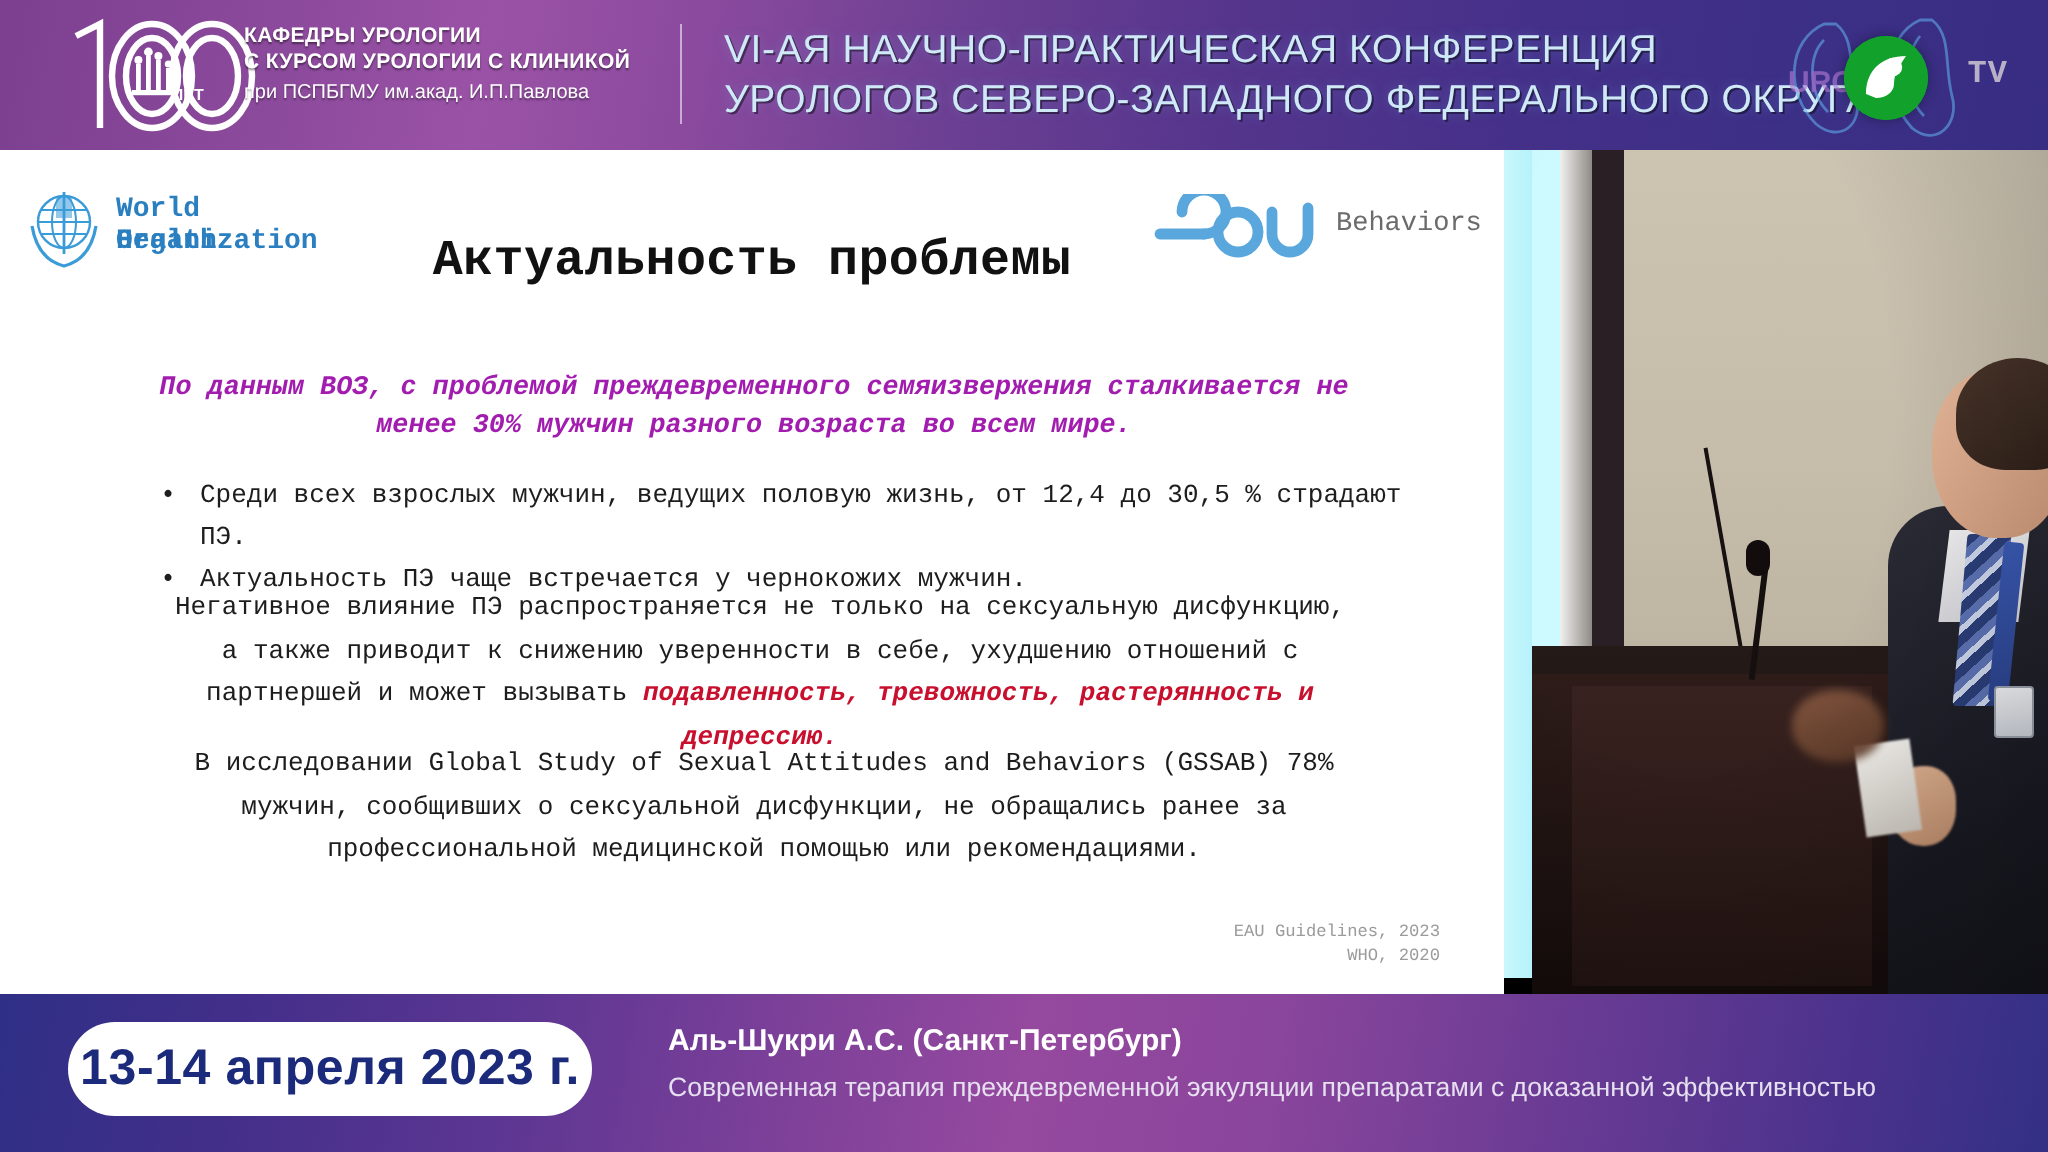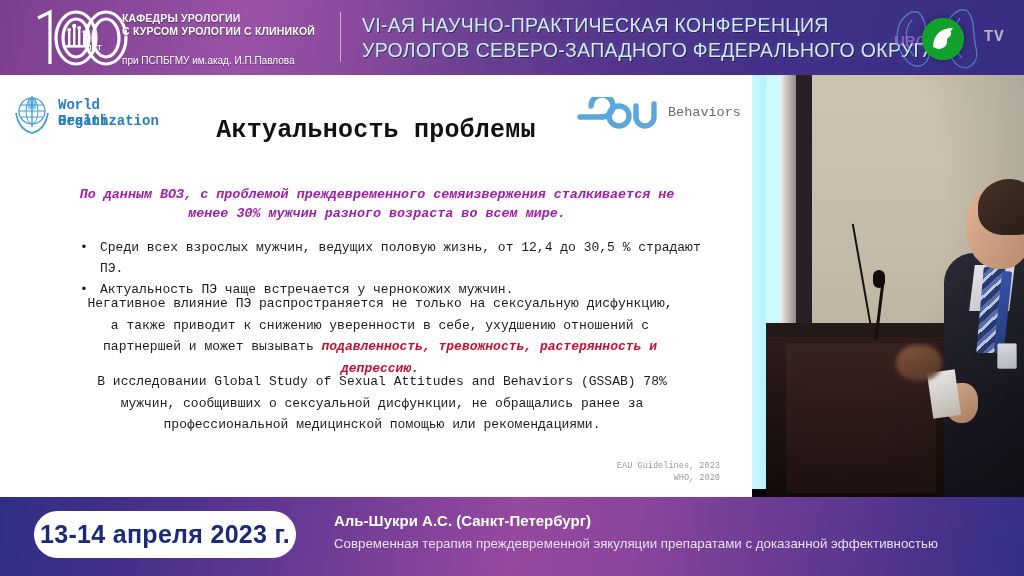--- a/index.html
+++ b/index.html
@@ -12,21 +12,21 @@
   .top-banner{
     position:absolute; left:0; top:0; width:1024px; height:75px;
     background:linear-gradient(100deg,#7c3f8f 0%, #8c4a9c 14%, #9a52a6 24%,
                #8b4a9e 34%, #6d4093 46%, #55358c 60%, #453089 74%, #3c2f86 88%, #372d83 100%);
     overflow:hidden;
   }
   .banner-logo{ position:absolute; left:24px; top:6px; width:112px; height:64px; }
   .banner-dept{ position:absolute; left:122px; top:12px; width:210px; color:#ffffff; }
   .bd1,.bd2{ font-weight:bold; font-size:10.5px; letter-spacing:.2px; line-height:13px;
              text-shadow:0 1px 1px rgba(0,0,0,.45); white-space:nowrap;}
-  .bd3{ font-size:10px; line-height:14px; margin-top:16px; text-shadow:0 1px 1px rgba(0,0,0,.4); white-space:nowrap;}
+  .bd3{ font-size:10px; line-height:14px; margin-top:2px; text-shadow:0 1px 1px rgba(0,0,0,.4); white-space:nowrap;}
   .banner-div{ position:absolute; left:340px; top:12px; width:1px; height:50px; background:rgba(255,255,255,.55); }
   .banner-title{ position:absolute; left:362px; top:13px; width:520px; }
   .bt-line{ font-weight:normal; font-size:19.5px; line-height:25px; color:#cfe9f7;
             letter-spacing:.3px; white-space:nowrap;
             text-shadow:1px 1px 0 rgba(0,0,0,.45), 0 0 6px rgba(120,200,255,.25);}
   .urotv{ position:absolute; right:10px; top:0px; width:132px; height:75px; overflow:hidden;}
   .kidney{ position:absolute; opacity:.75; }
   .urotv-txt{ position:absolute; right:10px; top:28px; font-size:16px; color:#b8b0c8; font-weight:600; letter-spacing:.5px;font-family:Liberation Mono, monospace;}
   .urotv-mark{ position:absolute; left:40px; top:18px; width:42px; height:42px; border-radius:50%;
                background:#12a22c; box-shadow:0 0 6px rgba(0,0,0,.35);}

